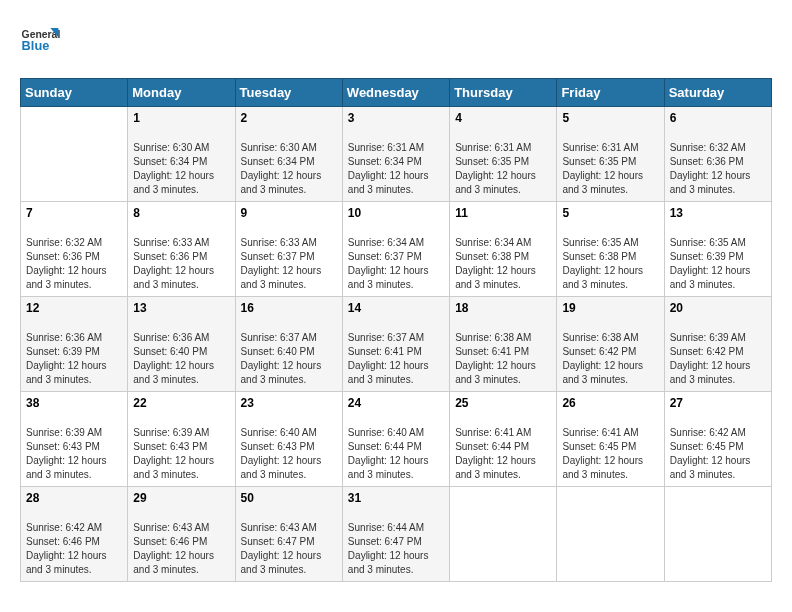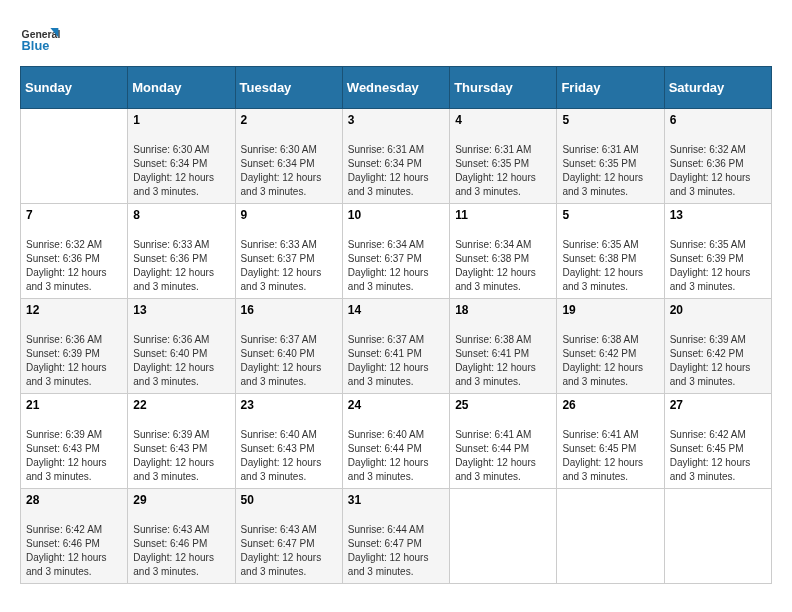--- a/index.html
+++ b/index.html
@@ -7,21 +7,21 @@
       font-family: Arial, sans-serif;
       background: #fff;
       width: 792px;
       min-height: 612px;
       padding: 20px;
     }
     .header {
       display: flex;
       justify-content: space-between;
       align-items: flex-start;
-      margin-bottom: 6px;
+      margin-bottom: 18px;
     }
     .logo {
       display: flex;
       align-items: center;
       font-size: 18px;
       font-weight: bold;
       color: #1a5276;
     }
     .logo-icon {
       width: 40px;
@@ -41,21 +41,21 @@
       color: #555;
     }
     table {
       width: 100%;
       border-collapse: collapse;
       font-size: 11px;
     }
     thead tr th {
       background-color: #2471a3;
       color: #fff;
-      padding: 13px 4px;
+      padding: 6px 4px;
       text-align: left;
       font-size: 13px;
       border: 1px solid #1a5276;
     }
     tbody tr td {
       border: 1px solid #ccc;
       vertical-align: top;
       padding: 4px 5px;
       min-height: 80px;
       height: 90px;
@@ -255,21 +255,21 @@
         <td>
           <span class="day-num">20</span>
           <div class="day-info" style="white-space: pre-line;">Sunrise: 6:39 AM
 Sunset: 6:42 PM
 Daylight: 12 hours
 and 3 minutes.</div>
         </td>
       </tr>
       <tr>
         <td>
-          <span class="day-num">21</span>
+          <span class="day-num">38</span>
           <div class="day-info" style="white-space: pre-line;">Sunrise: 6:39 AM
 Sunset: 6:43 PM
 Daylight: 12 hours
 and 3 minutes.</div>
         </td>
         <td>
           <span class="day-num">22</span>
           <div class="day-info" style="white-space: pre-line;">Sunrise: 6:39 AM
 Sunset: 6:43 PM
 Daylight: 12 hours

